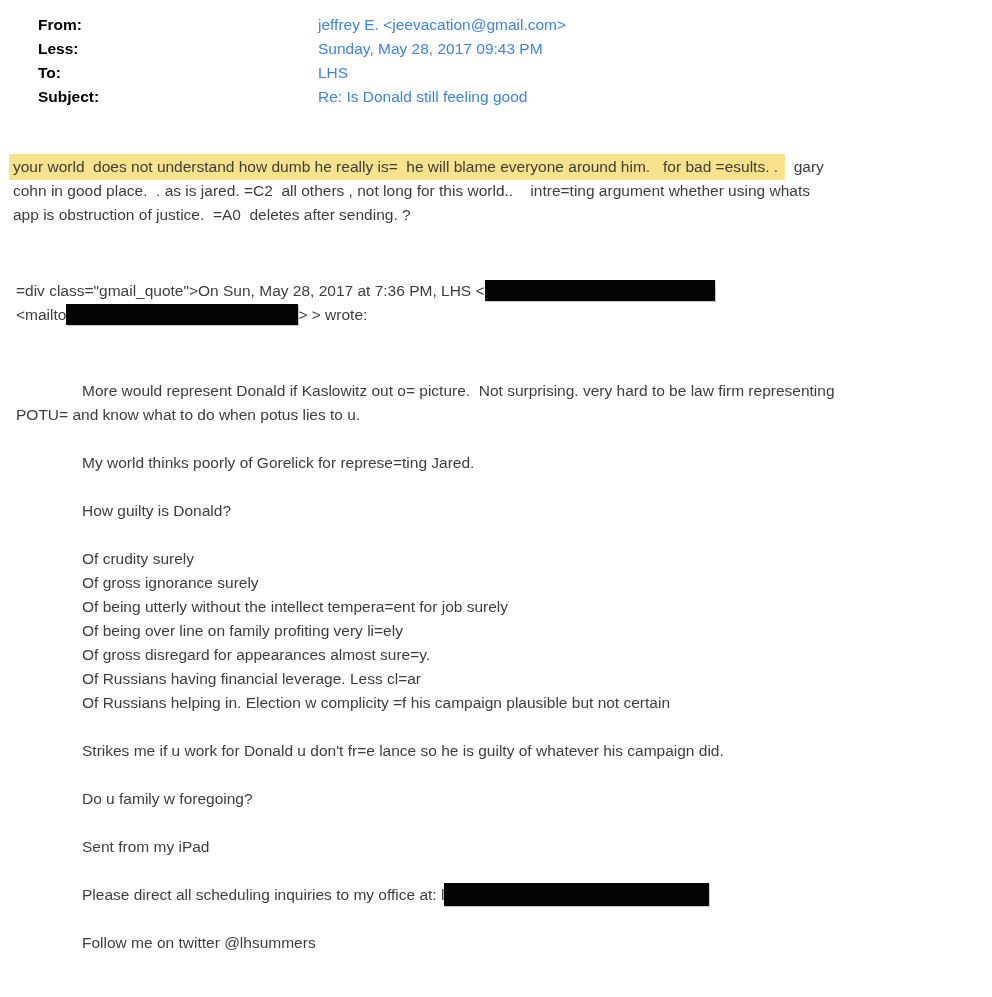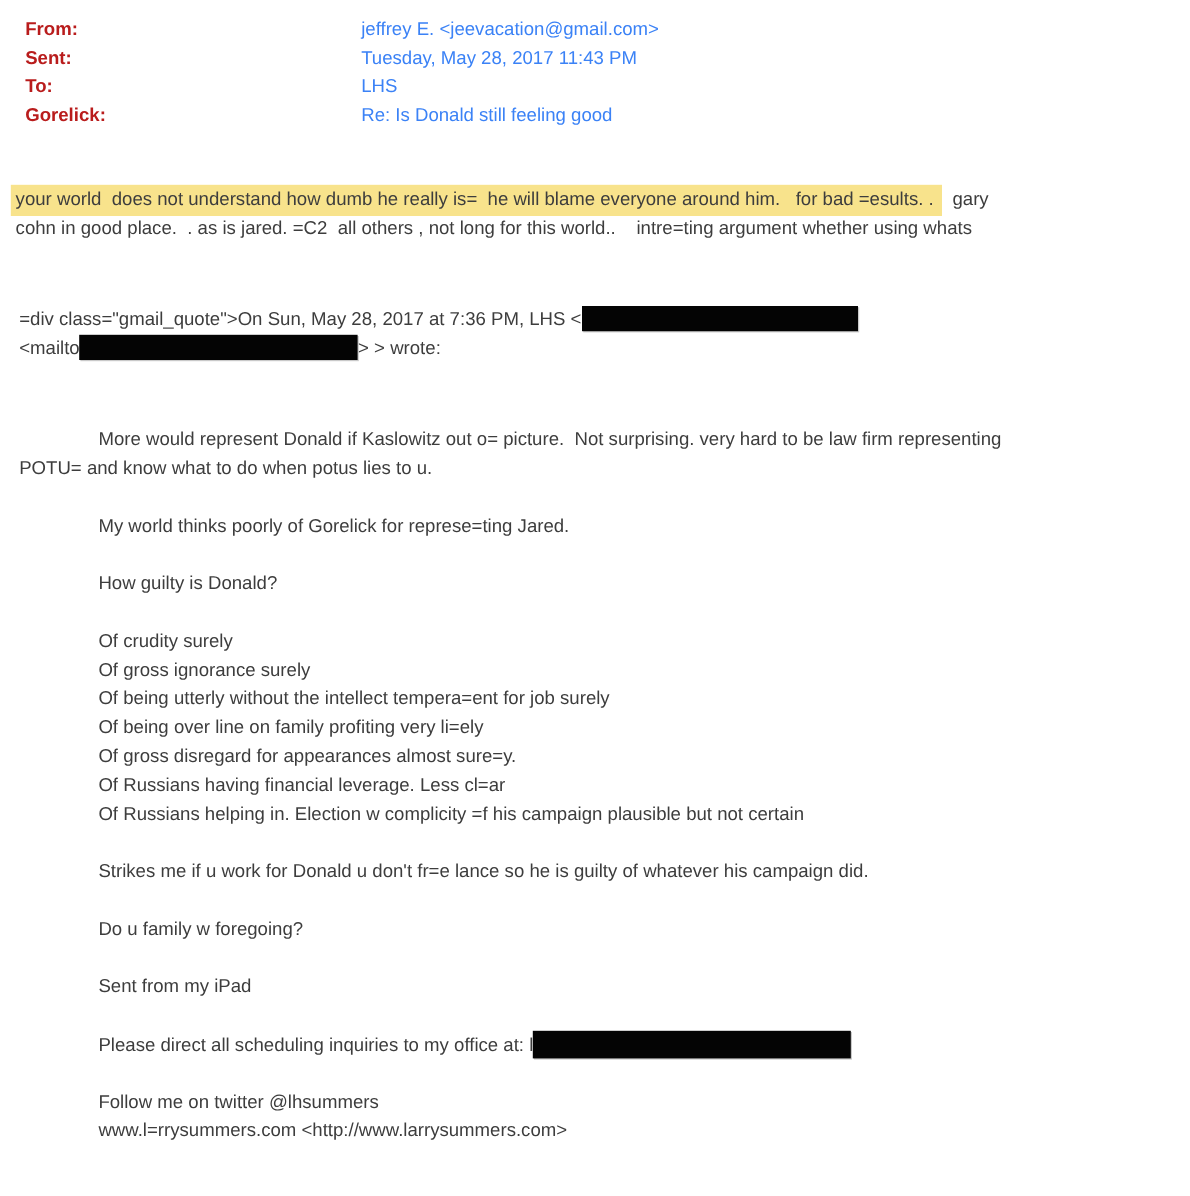--- a/index.html
+++ b/index.html
@@ -29,22 +29,22 @@
   .hdr { }
   .hdr-row {
     display: flex;
     line-height: 24px;
     height: 24px;
   }
   .hdr-label {
     width: 280px;
     flex: 0 0 280px;
     font-weight: bold;
-    color: #b91c1c;
-    margin-left: 5px;
+    color: #000000;
+    margin-left: 22px;
   }
   .hdr-value {
     color: #3b82f6;
   }
   
   .intro {
     margin-top: 46px;
     margin-left: -3px;
   }
   .hl {
@@ -81,36 +81,37 @@
 <body>
 
 <div class="doc">
 
   <div class="hdr">
     <div class="hdr-row">
       <span class="hdr-label">From:</span>
       <span class="hdr-value">jeffrey E. &lt;jeevacation@gmail.com&gt;</span>
     </div>
     <div class="hdr-row">
-      <span class="hdr-label">Sent:</span>
-      <span class="hdr-value">Tuesday, May 28, 2017 11:43 PM</span>
+      <span class="hdr-label">Less:</span>
+      <span class="hdr-value">Sunday, May 28, 2017 09:43 PM</span>
     </div>
     <div class="hdr-row">
       <span class="hdr-label">To:</span>
       <span class="hdr-value">LHS</span>
     </div>
     <div class="hdr-row">
-      <span class="hdr-label">Gorelick:</span>
+      <span class="hdr-label">Subject:</span>
       <span class="hdr-value">Re: Is Donald still feeling good</span>
     </div>
   </div>
 
   <div class="intro">
     <div class="ln"><span class="hl">your world  does not understand how dumb he really is=  he will blame everyone around him.   for bad =esults. .</span><span>  gary</span></div>
     <div class="ln">cohn in good place.  . as is jared. =C2  all others , not long for this world..    intre=ting argument whether using whats</div>
+    <div class="ln">app is obstruction of justice.  =A0  deletes after sending. ?</div>
   </div>
 
   <div class="quotehdr">
     <div class="ln"><span>=div class="gmail_quote"&gt;On Sun, May 28, 2017 at 7:36 PM, LHS &lt;</span><span class="redact r1"></span></div>
     <div class="ln"><span>&lt;mailto</span><span class="redact r2"></span><span>&gt; &gt; wrote:</span></div>
   </div>
 
   <div class="quoted">
 
     <p>
@@ -147,17 +148,16 @@
     <p>
       <span class="ln ind" style="display: block;">Sent from my iPad</span>
     </p>
 
     <p>
       <span class="ln ind" style="display: block;"><span>Please direct all scheduling inquiries to my office at: l</span><span class="redact r3"></span></span>
     </p>
 
     <p>
       <span class="ln ind" style="display: block;">Follow me on twitter @lhsummers</span>
-      <span class="ln ind" style="display: block;">www.l=rrysummers.com &lt;http://www.larrysummers.com&gt;</span>
     </p>
 
   </div>
 </div>
 
 </body></html>

